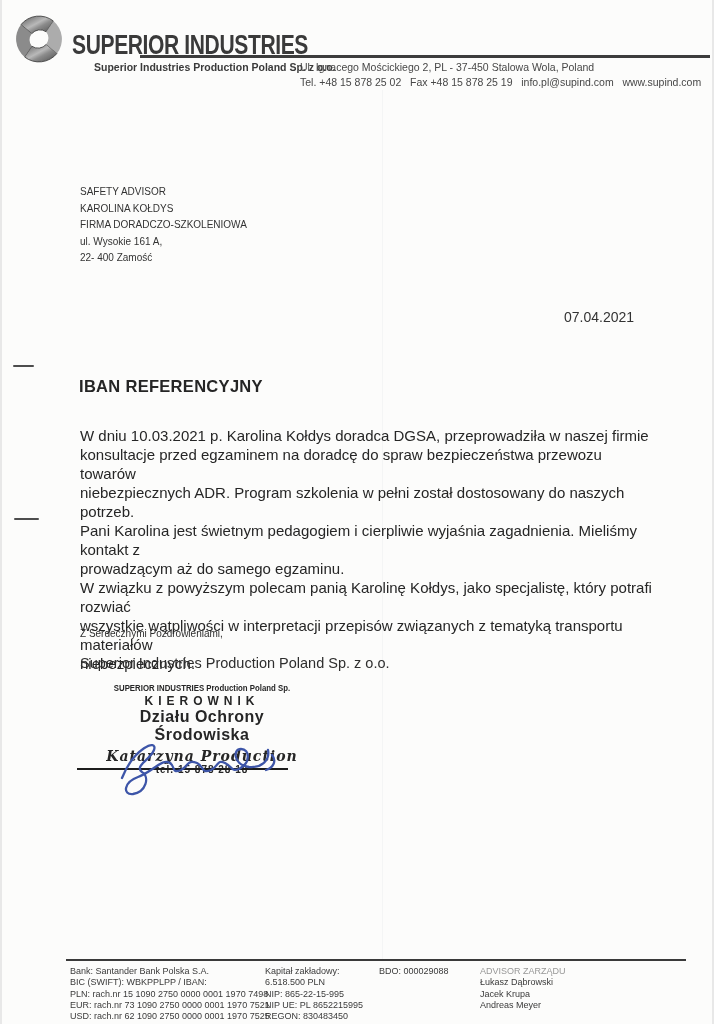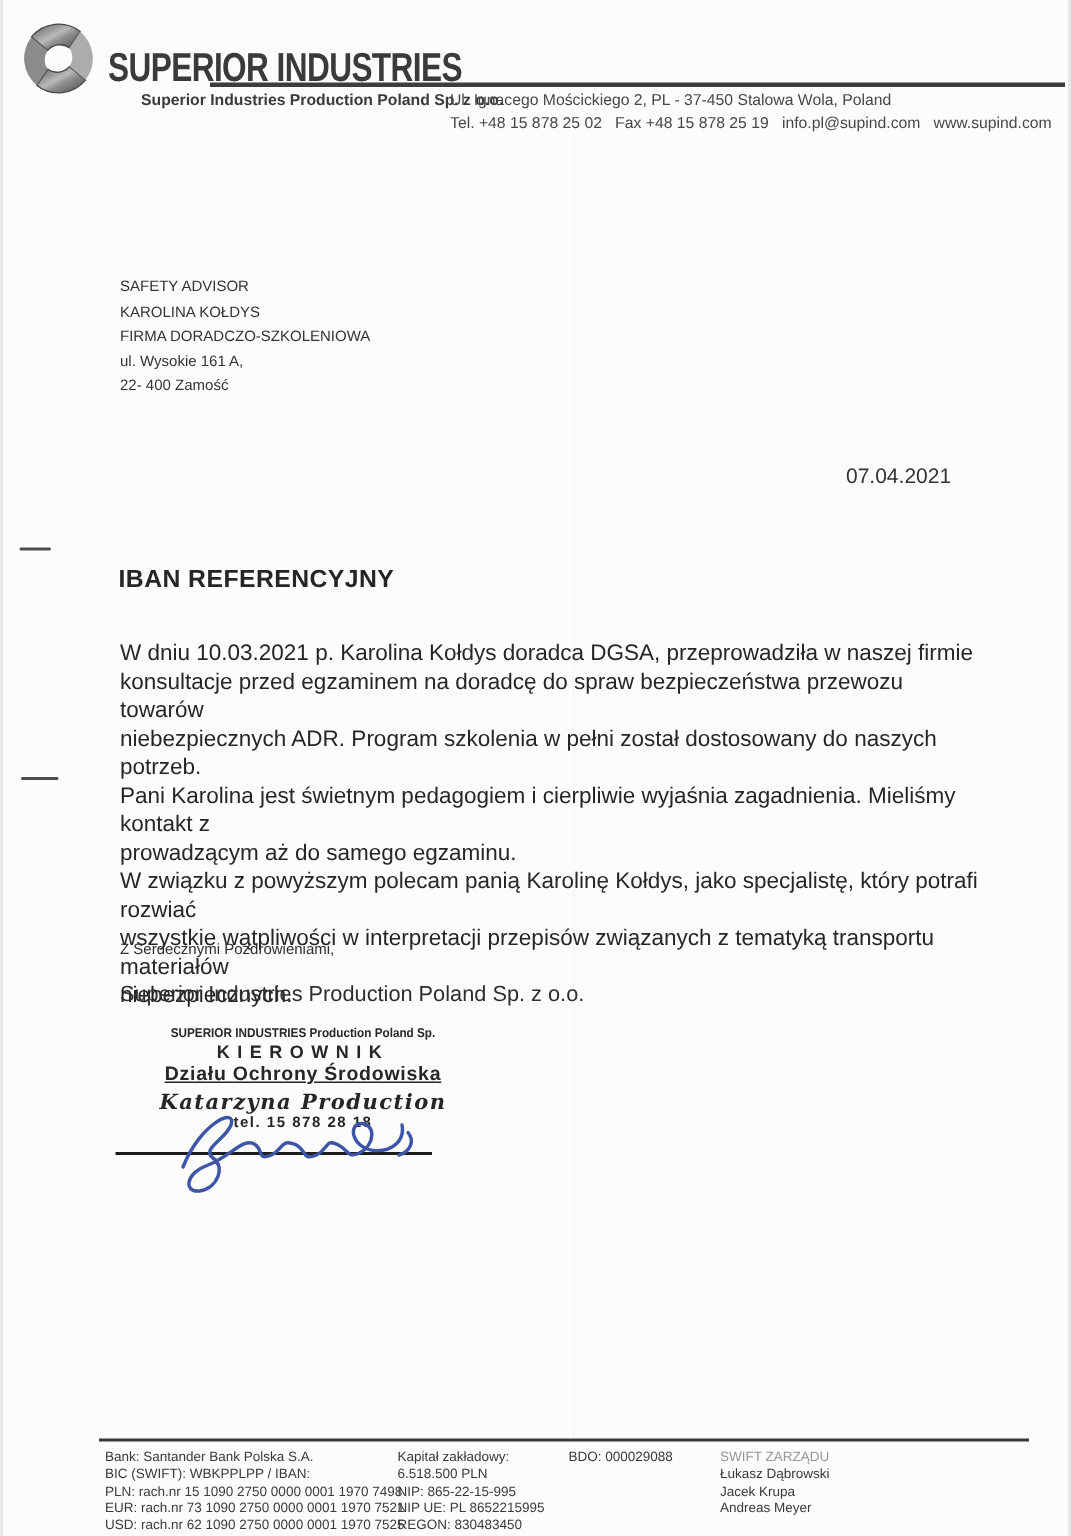--- a/index.html
+++ b/index.html
@@ -51,21 +51,21 @@
     position:absolute;left:78px;top:426px;width:580px;
     font-size:15px;line-height:19px;color:#262626;
   }
   
   .salutation{position:absolute;left:78px;top:628px;font-size:10px;color:#2e2e2e;}
   .closing-company{position:absolute;left:78px;top:655px;font-size:14.5px;color:#2e2e2e;}
   
   .stamp{position:absolute;left:100px;top:683px;width:200px;text-align:center;color:#262626;}
   .stamp-l1{font-size:8.5px;font-weight:bold;transform:scaleX(0.92);transform-origin:center;white-space:nowrap;}
   .stamp-l2{font-size:12px;font-weight:bold;letter-spacing:5px;margin-top:1px;}
-  .stamp-l3{font-size:13px;font-weight:bold;letter-spacing:0.5px;text-decoration:underline;}
+  .stamp-l3{font-size:16px;font-weight:bold;letter-spacing:0.5px;}
   .stamp-l4{font-family:"DejaVu Serif", serif;font-style:italic;font-weight:bold;font-size:14px;margin-top:4px;letter-spacing:1px;white-space:nowrap;}
   .stamp-l5{font-size:10px;font-weight:bold;letter-spacing:1px;}
   
   .sig-line{position:absolute;left:75px;top:768px;width:211px;height:2px;background:#1d1d1d;}
   .sig-svg{position:absolute;left:110px;top:736px;width:175px;height:62px;}
   .sig-caption{position:absolute;left:75px;top:778px;width:211px;text-align:center;font-size:13px;color:#2e2e2e;}
   
   .footer-rule{position:absolute;left:64px;top:959px;width:620px;height:2px;background:#3a3a3a;}
   .foot{position:absolute;top:966px;font-size:9px;line-height:11.3px;color:#3a3a3a;}
   .foot-bank{left:68px;}
@@ -150,19 +150,19 @@
 PLN: rach.nr 15 1090 2750 0000 0001 1970 7498
 EUR: rach.nr 73 1090 2750 0000 0001 1970 7521
 USD: rach.nr 62 1090 2750 0000 0001 1970 7525</div>
   <div class="foot foot-capital pre-line">Kapitał zakładowy:
 6.518.500 PLN
 NIP: 865-22-15-995
 NIP UE: PL 8652215995
 REGON: 830483450</div>
   <div class="foot foot-bdo">BDO: 000029088</div>
   <div class="foot foot-board">
-    <div class="board-title">SWIFT ZARZĄDU</div>
+    <div class="board-title">ADVISOR ZARZĄDU</div>
     <div class="pre-line">Łukasz Dąbrowski
 Jacek Krupa
 Andreas Meyer</div>
   </div>
 
 </div>
 
 </body></html>

